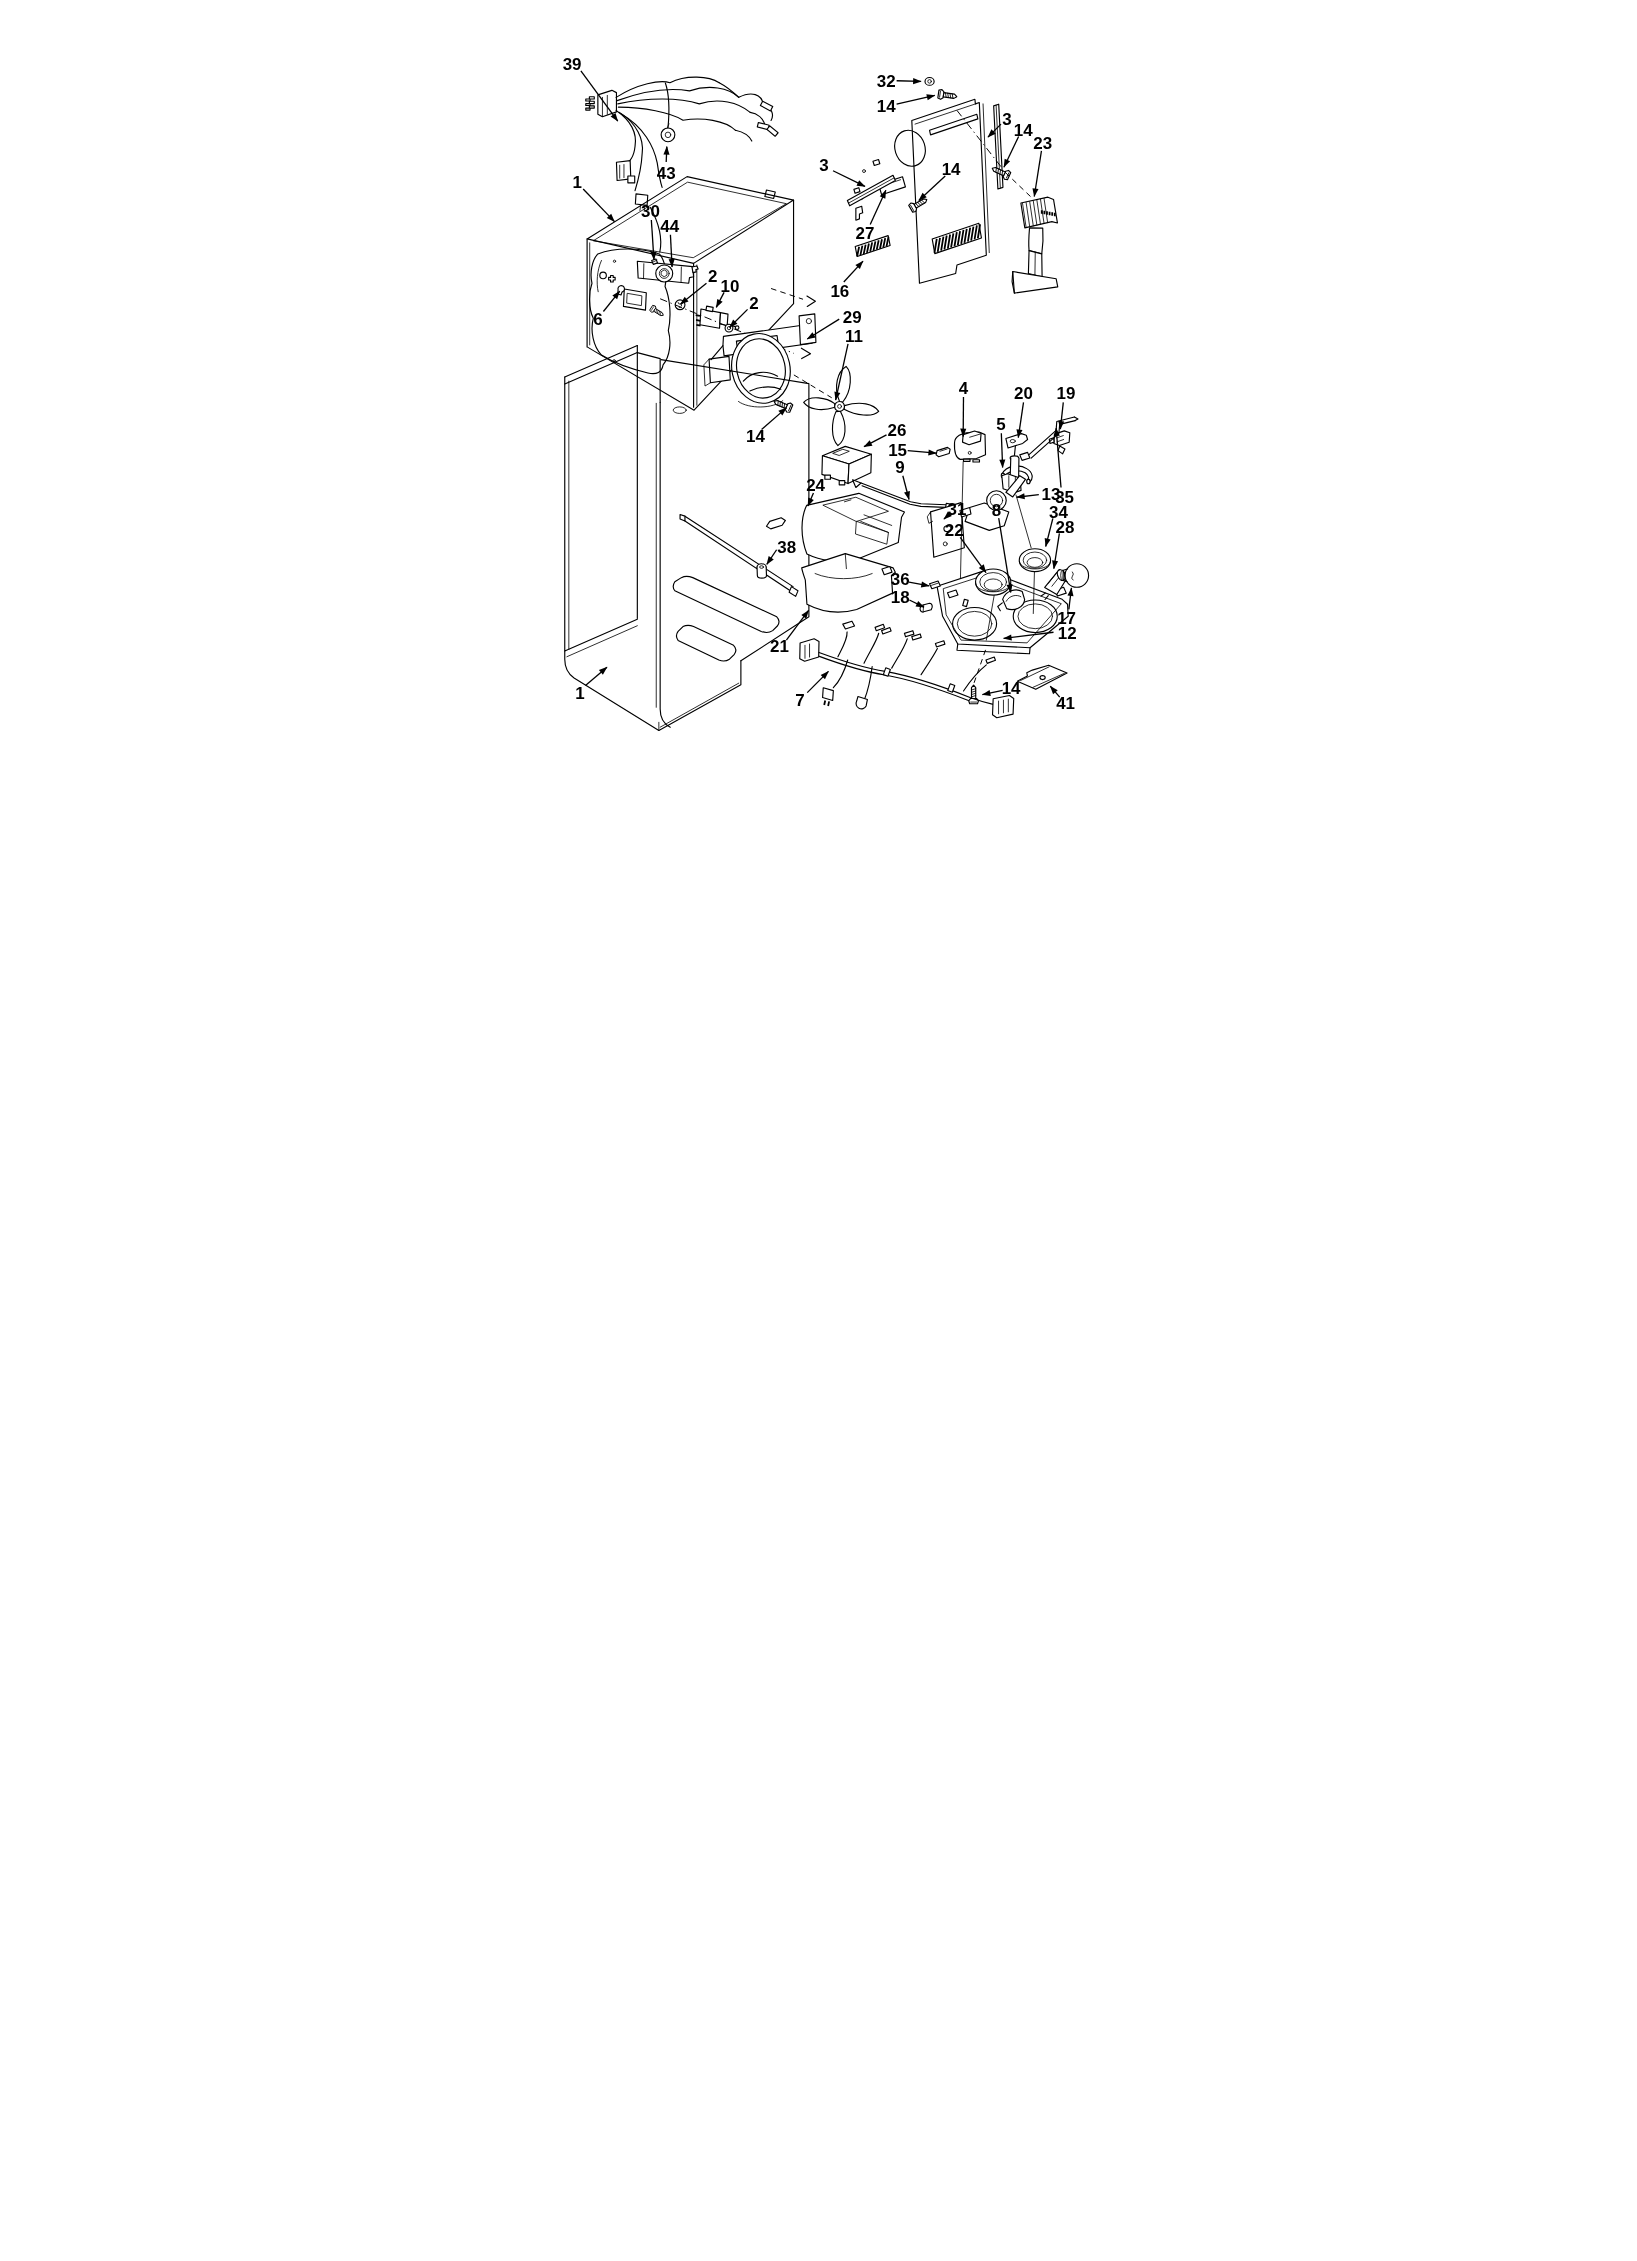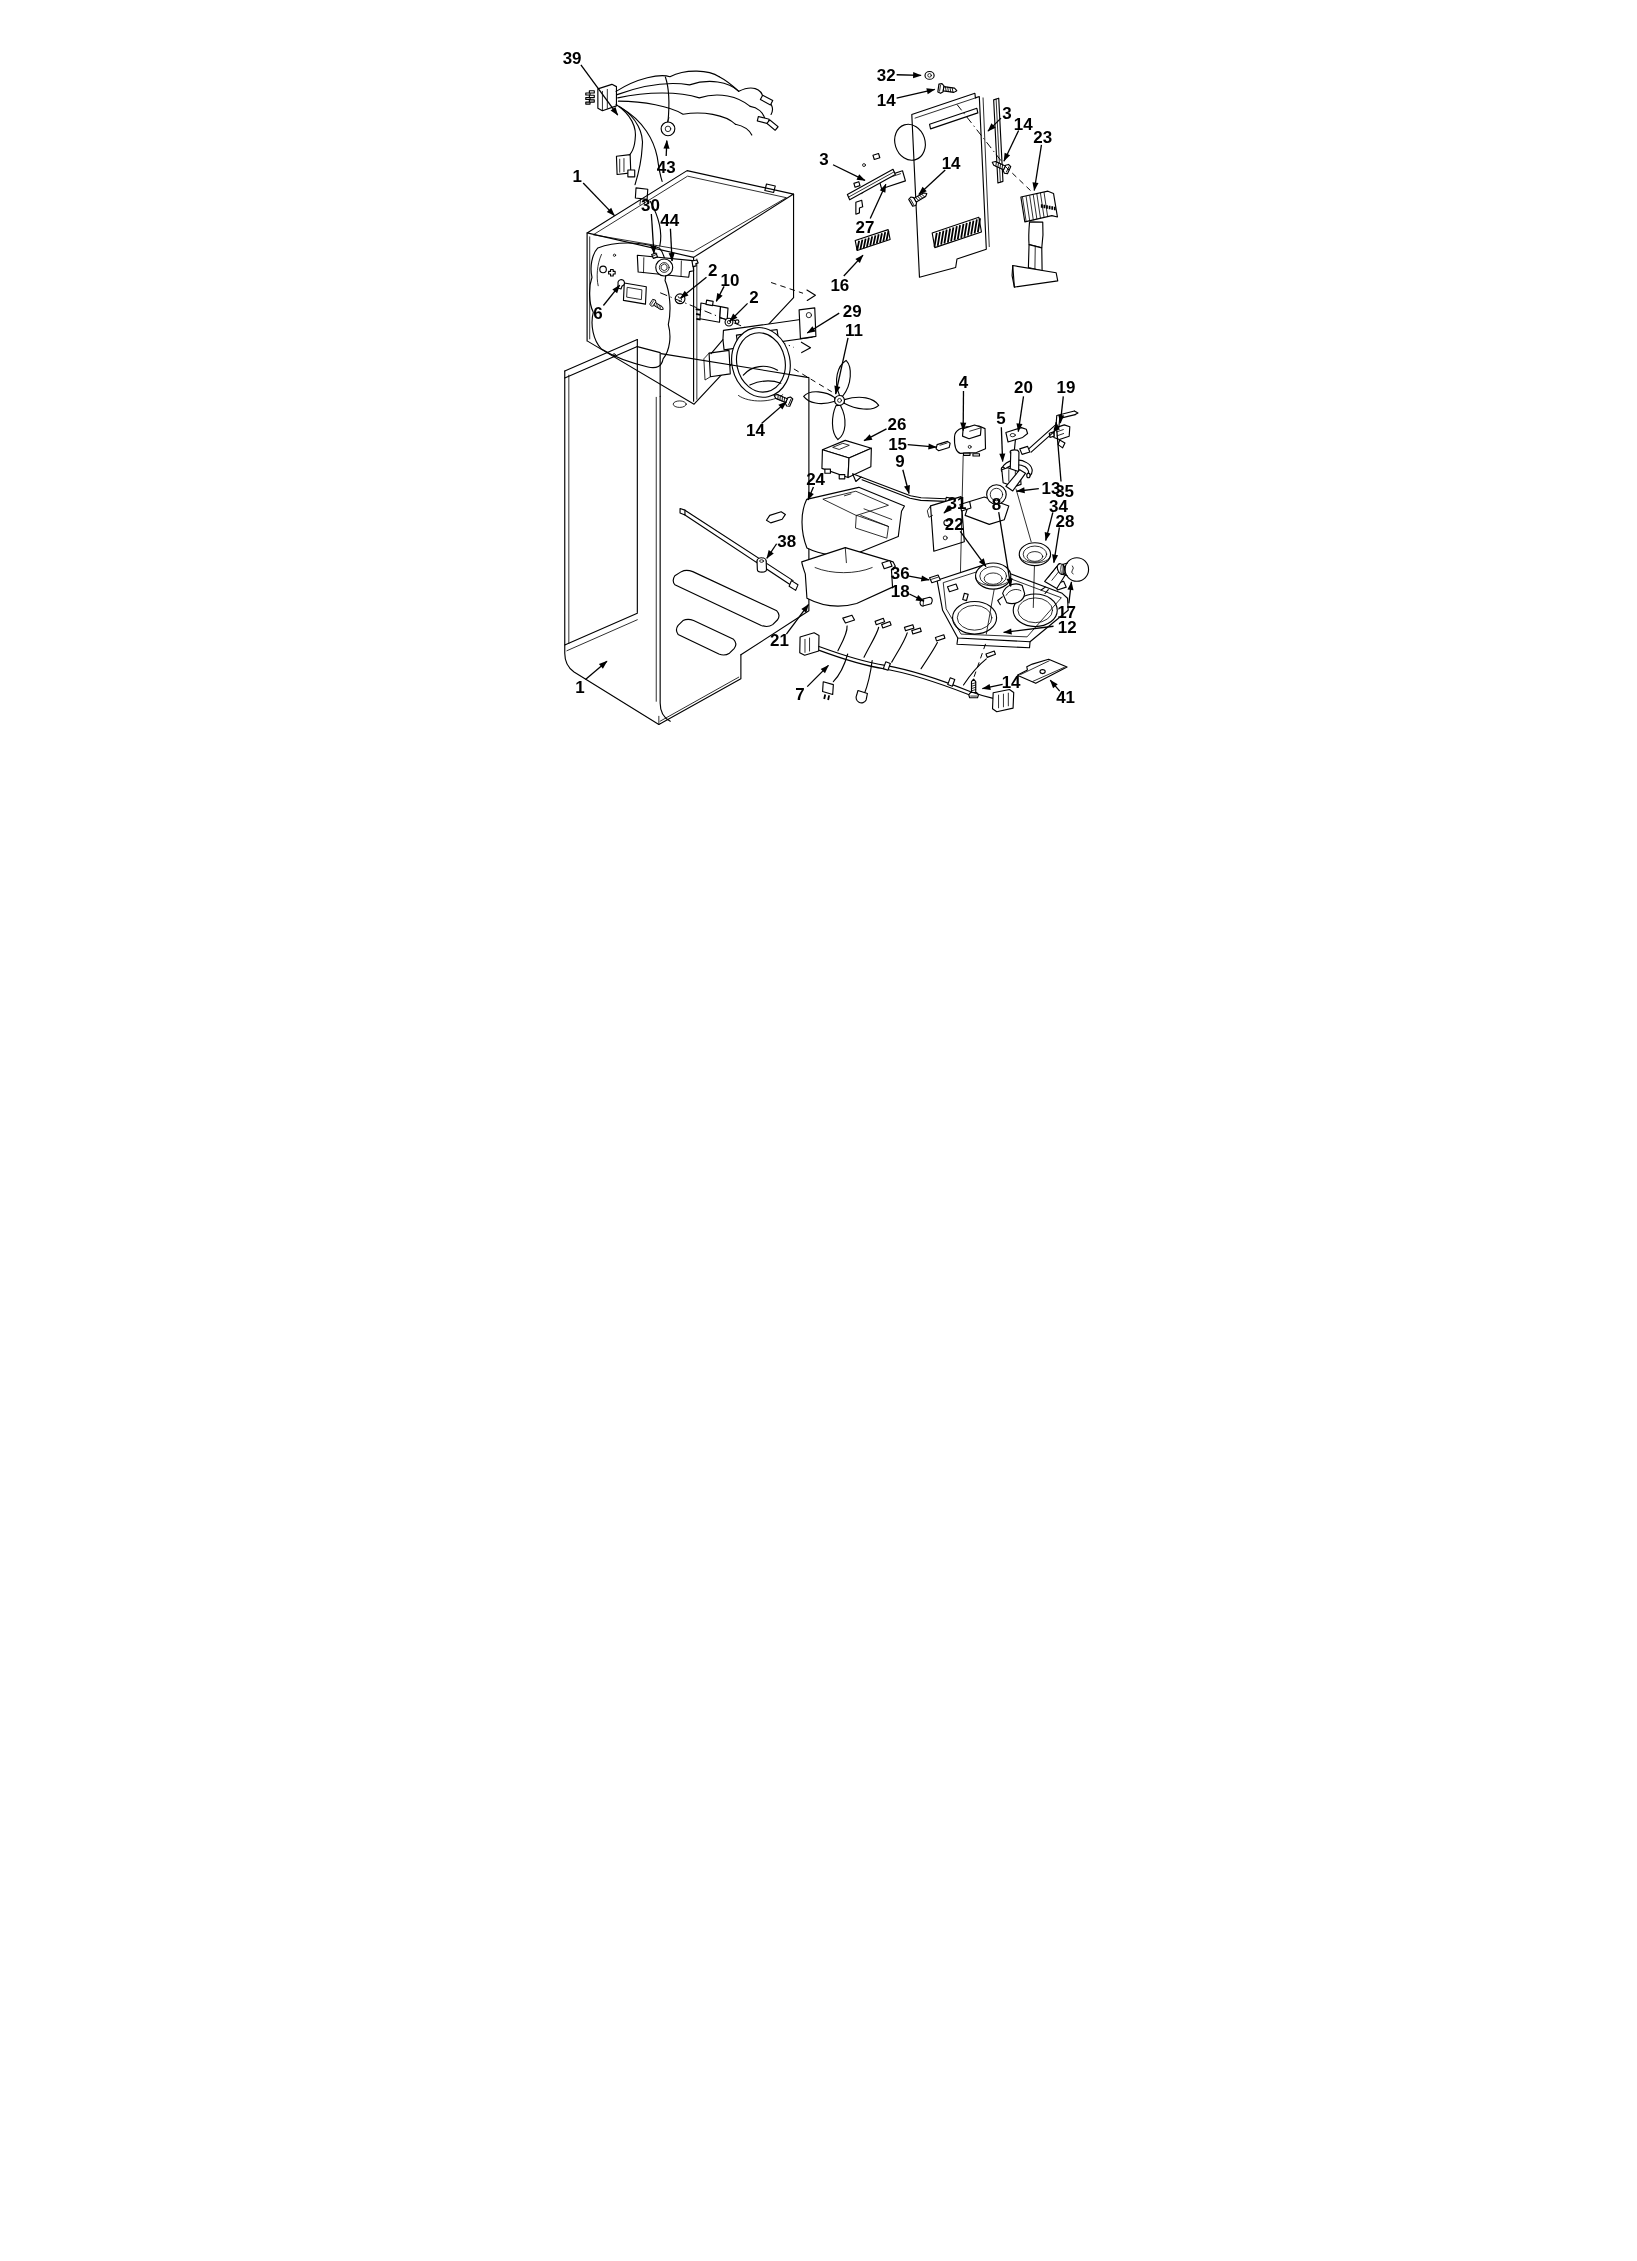--- a/index.html
+++ b/index.html
@@ -1,17 +1,17 @@
 <!DOCTYPE html>
 <html style="--ink: #000000; --paper: #ffffff;font-size:7.8px"><head>
 <meta charset="utf-8">
 <style>
   :root { --ink:#000000; --paper:#ffffff; }
   html,body { margin:0; padding:0; background:var(--paper); }
-  .stage { width:546px; height:754px; margin:0 auto; background:var(--paper); }
+  .stage { width:546px; height:754px; margin:6px auto; background:var(--paper); }
   svg { display:block; width:546px; height:754px; }
   .ln  { fill:none; stroke:var(--ink); stroke-width:7;  stroke-linecap:round; stroke-linejoin:round; }
   .fl  { fill:var(--paper); stroke:var(--ink); stroke-width:7; stroke-linecap:round; stroke-linejoin:round; }
   .tn  { fill:none; stroke:var(--ink); stroke-width:5;  stroke-linecap:round; stroke-linejoin:round; }
   .tk  { fill:none; stroke:var(--ink); stroke-width:11; stroke-linecap:butt;  stroke-linejoin:round; }
   .dash   { fill:none; stroke:var(--ink); stroke-width:6; stroke-dasharray:34 26; }
   .dashdot{ fill:none; stroke:var(--ink); stroke-width:6; stroke-dasharray:46 22 8 22; }
   .leader { stroke:var(--ink); stroke-width:8; fill:none; }
   .callout-text { font-family:"Liberation Sans", sans-serif; font-weight:700; font-size:104px;
                   fill:var(--ink); text-anchor:middle; }

